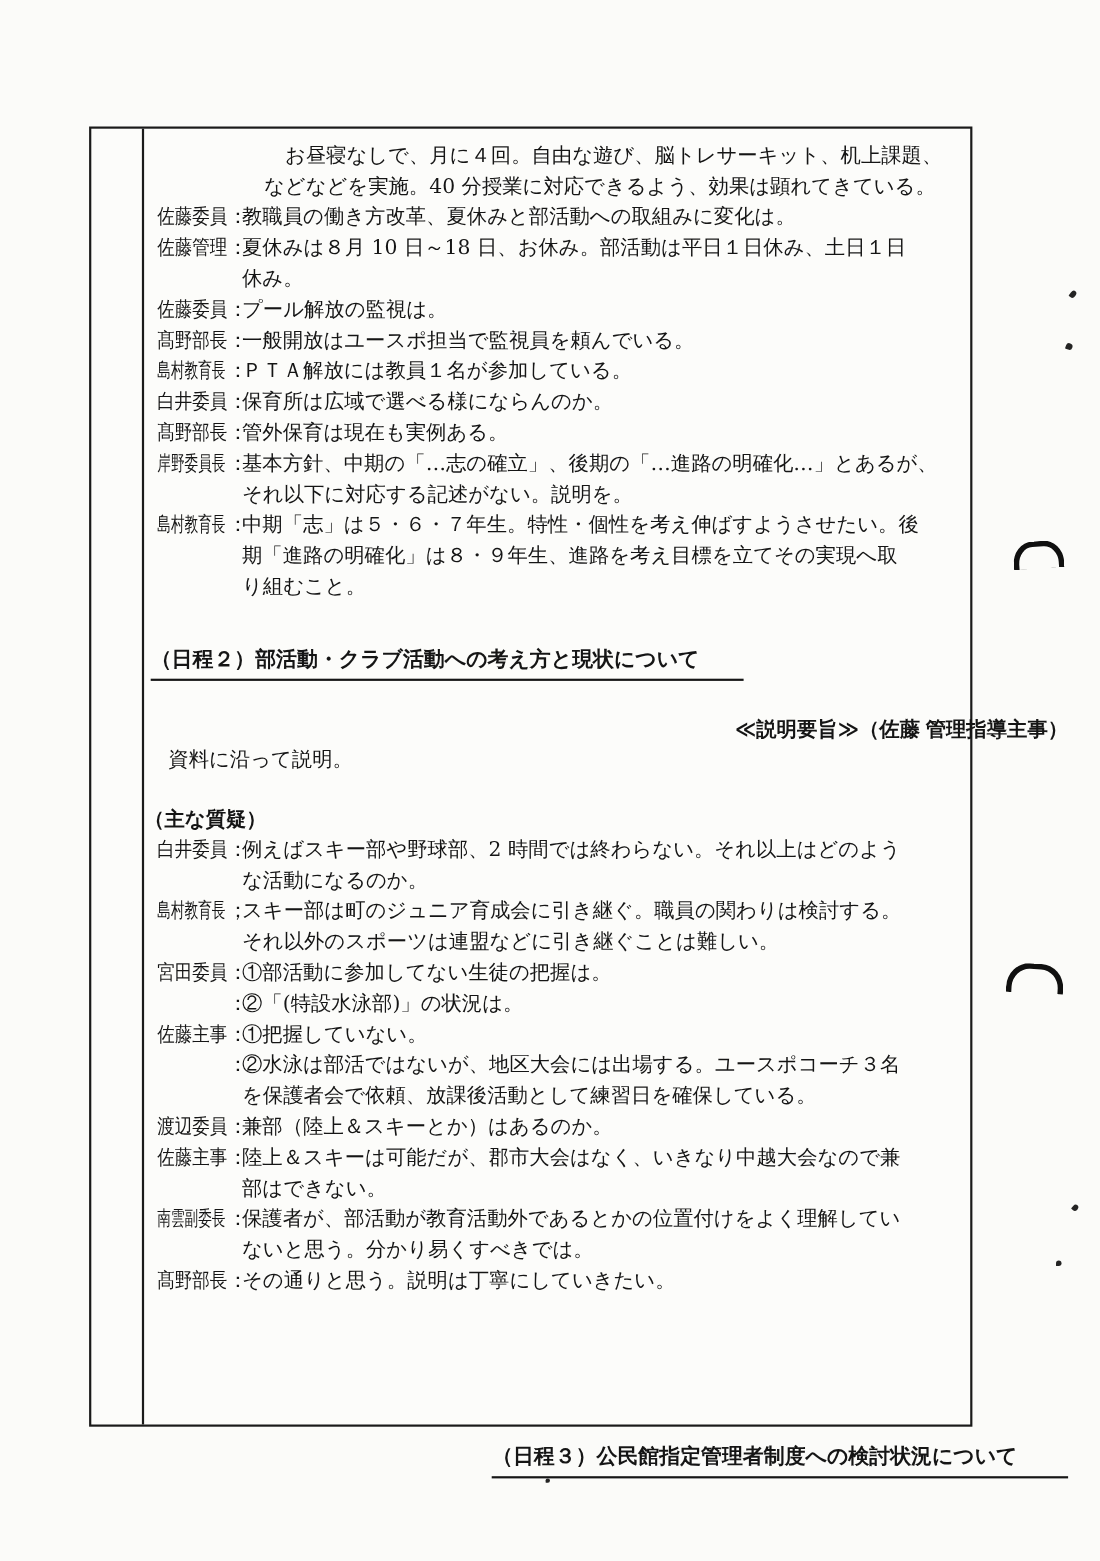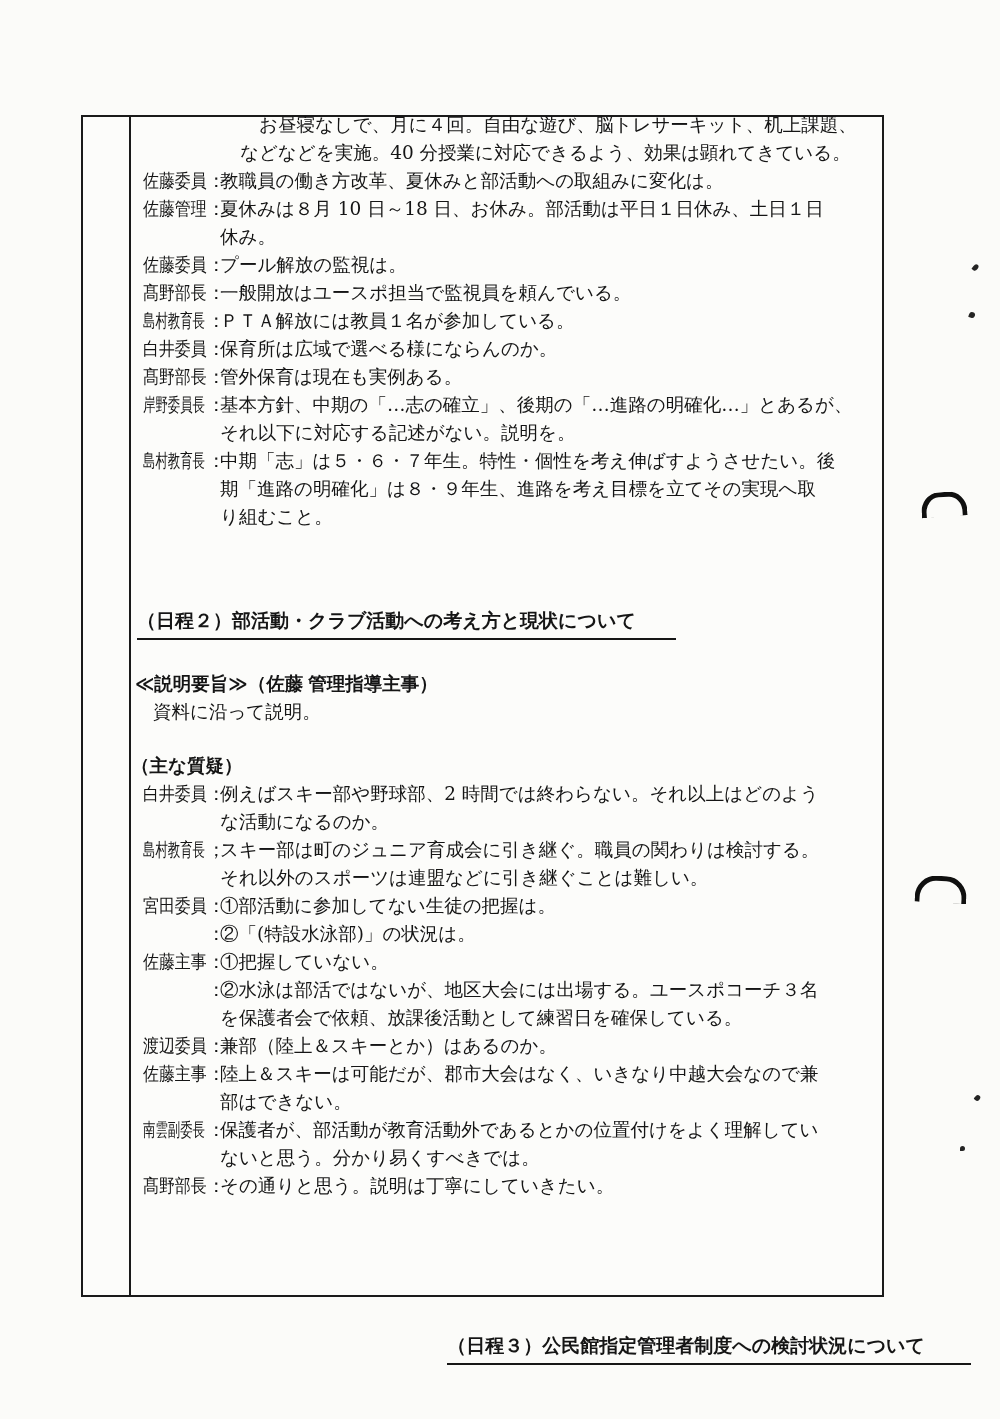--- a/index.html
+++ b/index.html
@@ -17,21 +17,21 @@
     position:absolute;left:81px;top:115px;width:799px;height:1178px;
     border:2px solid #1a1a1a;background:#fcfcfa;
   }
   .divider{
     position:absolute;left:46px;top:0;width:2px;height:100%;
     background:#1a1a1a;
   }
 
   
   .content{
-    position:absolute;left:131px;top:98px;width:840px;
+    position:absolute;left:131px;top:115px;width:840px;
     padding-top:13px;box-sizing:border-box;
     font-size:18.5px;line-height:28px;white-space:nowrap;
   }
   .row{display:flex;padding-left:12px;}
   .row .lb{display:inline-block;width:64px;flex:0 0 64px;overflow:visible;text-align:right;}
   .row .lb .lbx{display:inline-block;transform-origin:0 50%;}
   .row .lb.n4 .lbx{transform:scaleX(0.86);}
   .row .lb.n5 .lbx{transform:scaleX(0.67);}
   .row .sep{display:inline-block;width:13px;flex:0 0 13px;}
   .row .tx{display:inline-block;}
@@ -41,24 +41,24 @@
   .row.seponly{padding-left:76px;}
 
   .hrow{padding-left:6px;margin:0;}
   .h-underline{
     display:inline-block;
     font-family:"Liberation Sans","DejaVu Sans",sans-serif;
     font-weight:700;font-size:19px;
     border-bottom:2px solid #161616;
     padding-bottom:3px;
   }
-  .h2u{padding-right:40px;margin-top:38px;text-align:right;}
+  .h2u{padding-right:40px;text-align:right;}
   .h3u{padding-right:46px;margin-top:66px;}
   .mt-h2{margin-top:38px;}
-  .mt-brief{margin-top:30px;}
+  .mt-brief{margin-top:30px;justify-content:flex-end;}
   .mt-q{margin-top:26px;}
   .mt-h3{margin-top:66px;text-align:right;}
   .brief-head{
     padding-left:4px;
     font-family:"Liberation Sans","DejaVu Sans",sans-serif;
     font-weight:700;
   }
   .brief-body{padding-left:22px;}
   .q-label{
     padding-left:0;

